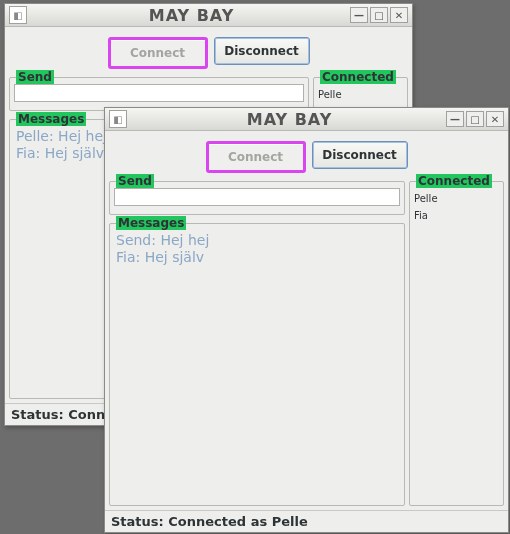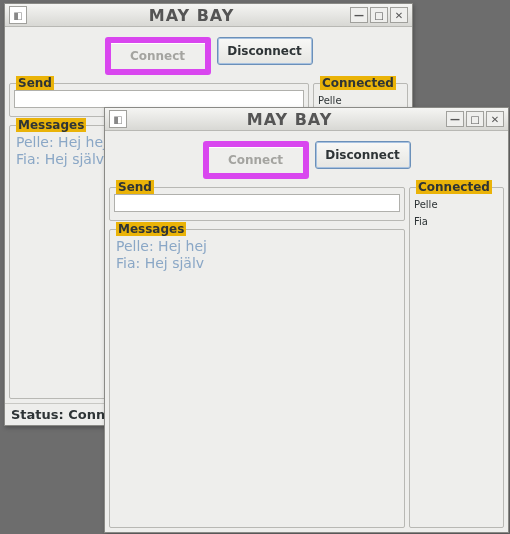--- a/index.html
+++ b/index.html
@@ -69,21 +69,21 @@
   
   .toolbar {
     display: flex;
     justify-content: center;
     gap: 6px;
     padding: 10px 0 8px 0;
   }
   .btn {
     min-width: 94px;
     height: 26px;
-    border: 6px solid #d946ef;
+    border: 3px solid #d946ef;
     border-radius: 3px;
     background: linear-gradient(#f8f8f6, #e6e6e2);
     font-size: 12px;
     color: #2e3436;
     display: flex;
     align-items: center;
     justify-content: center;
     font-weight: bold;
     box-shadow: inset 0 1px 0 #fff;
   }
@@ -122,21 +122,21 @@
     border: 1px solid #b8b8b4;
     border-radius: 2px;
     position: relative;
     padding: 6px 4px 4px 4px;
     background: #eeeeec;
   }
   .fieldset > .legend {
     position: absolute;
     top: -8px;
     left: 6px;
-    background: #eab308;
+    background: #22c55e;
     padding: 0 2px;
     font-weight: bold;
     font-size: 12px;
     color: #2e3436;
   }
   .sendbox {
     height: 22px;
   }
   .sendbox input {
     width: 100%;
@@ -237,25 +237,26 @@
     <div class="btn focused">Disconnect</div>
   </div>
   <div class="content">
     <div class="leftcol">
       <div class="fieldset sendbox">
         <span class="legend">Send</span>
         <input type="text" value="" style="">
       </div>
       <div class="fieldset messages">
         <span class="legend">Messages</span>
-        <div class="msgarea">Pelle: Hej hej
+        <div class="msgarea">Send: Hej hej
 Fia: Hej själv</div>
       </div>
     </div>
     <div class="rightcol">
       <div class="fieldset" style="flex:1;">
         <span class="legend">Connected</span>
         <div class="connected-list" style="white-space:pre;">Pelle
 Fia</div>
       </div>
     </div>
   </div>
+  <div class="statusbar">Status: Connected as Pelle</div>
 </div>
 
 </body></html>

